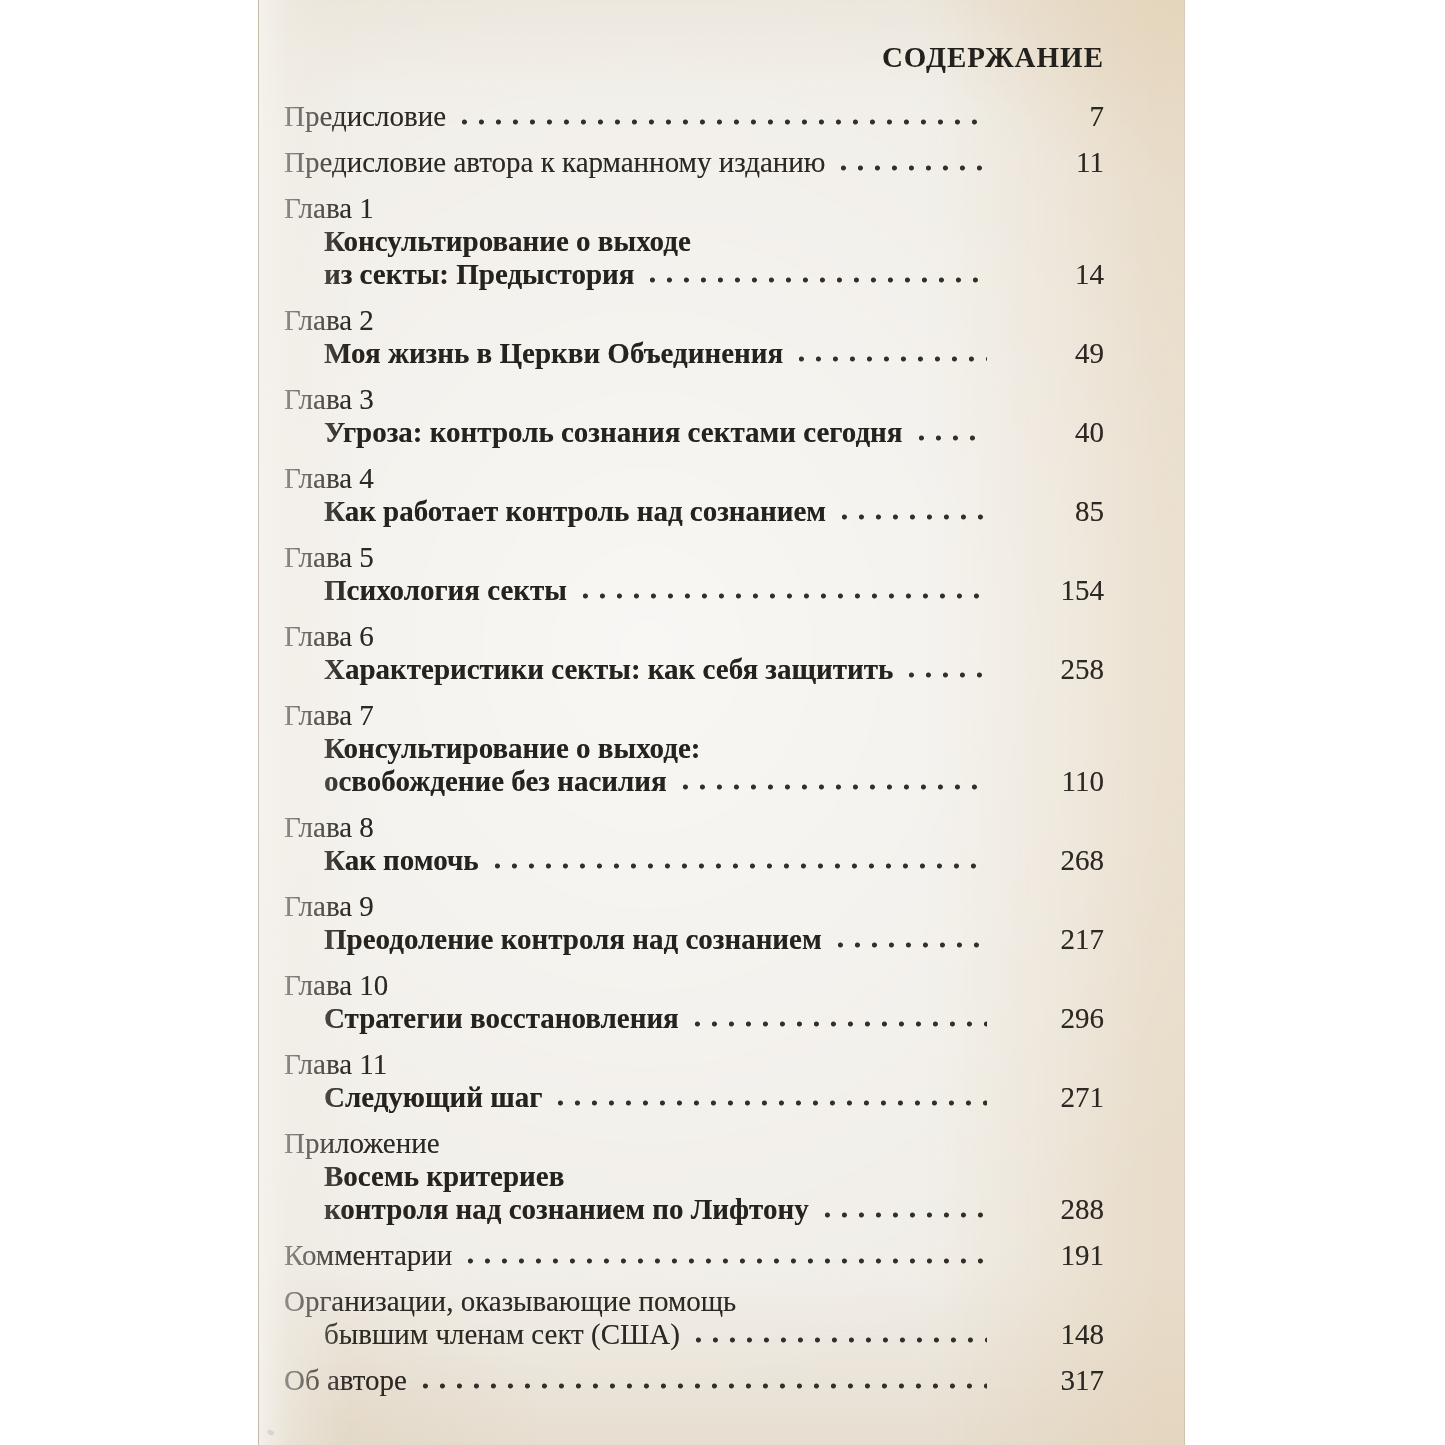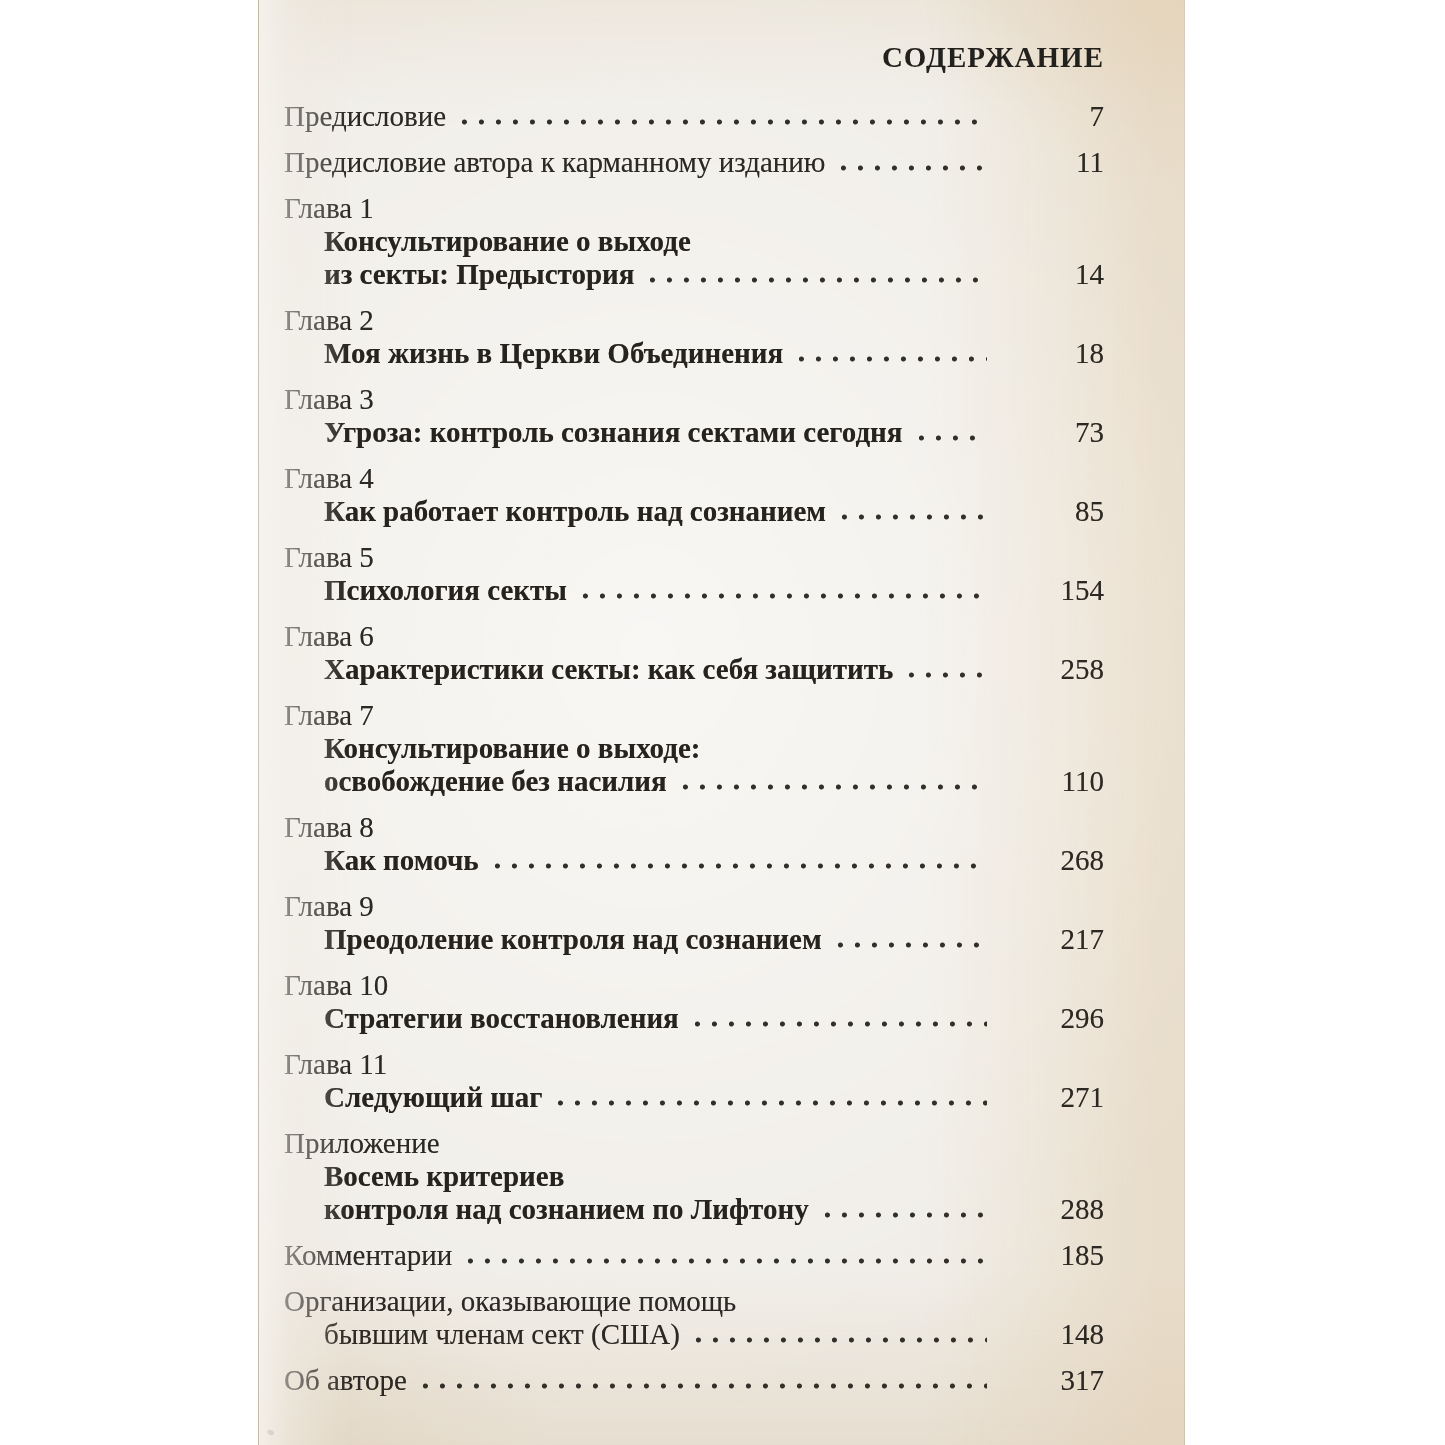--- a/index.html
+++ b/index.html
@@ -147,31 +147,31 @@
               <span class="page">14</span>
             </div>
           </div>
           <div class="entry">
             <div class="line">
               <span class="label">Глава 2</span>
             </div>
             <div class="line indent bold">
               <span class="label">Моя жизнь в Церкви Объединения</span>
               <span class="dots"></span>
-              <span class="page">18</span>
+              <span class="page">49</span>
             </div>
           </div>
           <div class="entry">
             <div class="line">
               <span class="label">Глава 3</span>
             </div>
             <div class="line indent bold">
               <span class="label">Угроза: контроль сознания сектами сегодня</span>
               <span class="dots"></span>
-              <span class="page">73</span>
+              <span class="page">40</span>
             </div>
           </div>
           <div class="entry">
             <div class="line">
               <span class="label">Глава 4</span>
             </div>
             <div class="line indent bold">
               <span class="label">Как работает контроль над сознанием</span>
               <span class="dots"></span>
               <span class="page">85</span>
@@ -260,21 +260,21 @@
             <div class="line indent bold">
               <span class="label">контроля над сознанием по Лифтону</span>
               <span class="dots"></span>
               <span class="page">288</span>
             </div>
           </div>
           <div class="entry">
             <div class="line">
               <span class="label">Комментарии</span>
               <span class="dots"></span>
-              <span class="page">185</span>
+              <span class="page">191</span>
             </div>
           </div>
           <div class="entry">
             <div class="line">
               <span class="label">Организации, оказывающие помощь</span>
             </div>
             <div class="line indent">
               <span class="label">бывшим членам сект (США)</span>
               <span class="dots"></span>
               <span class="page">148</span>

